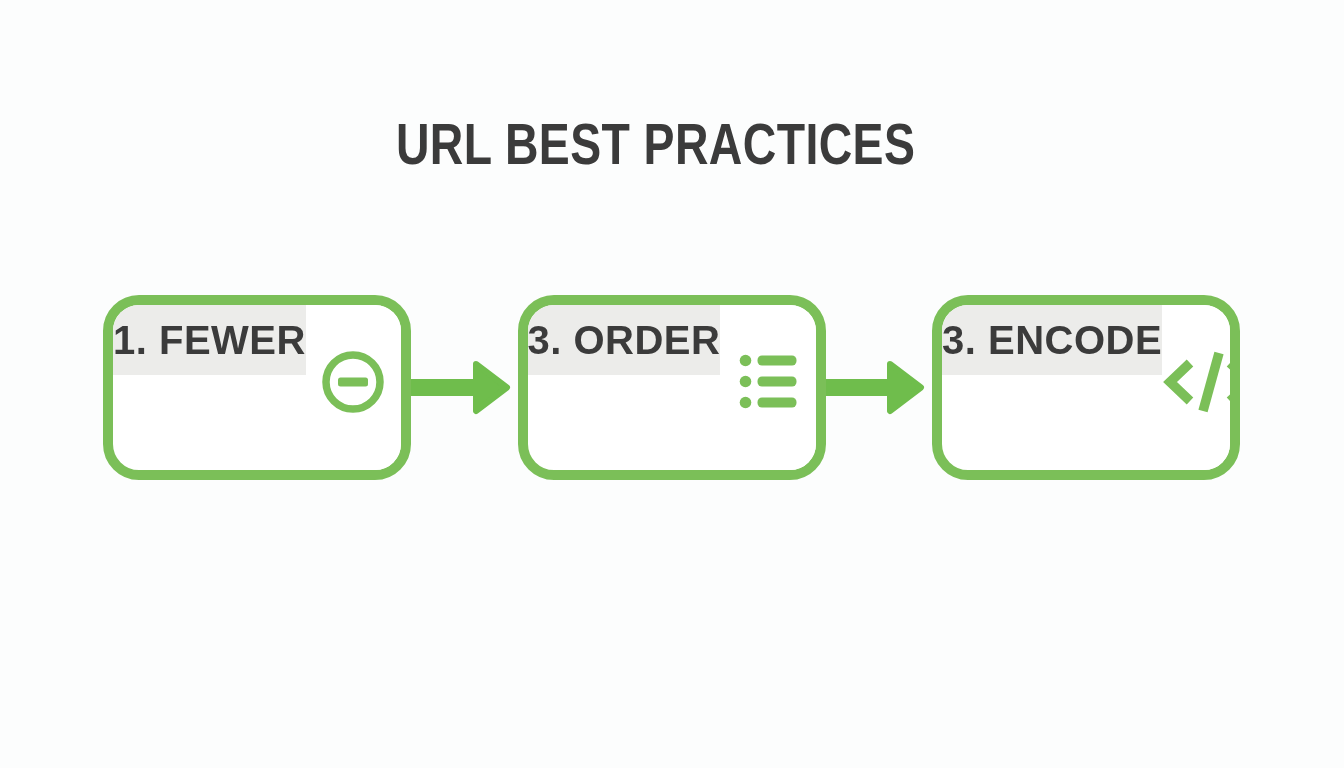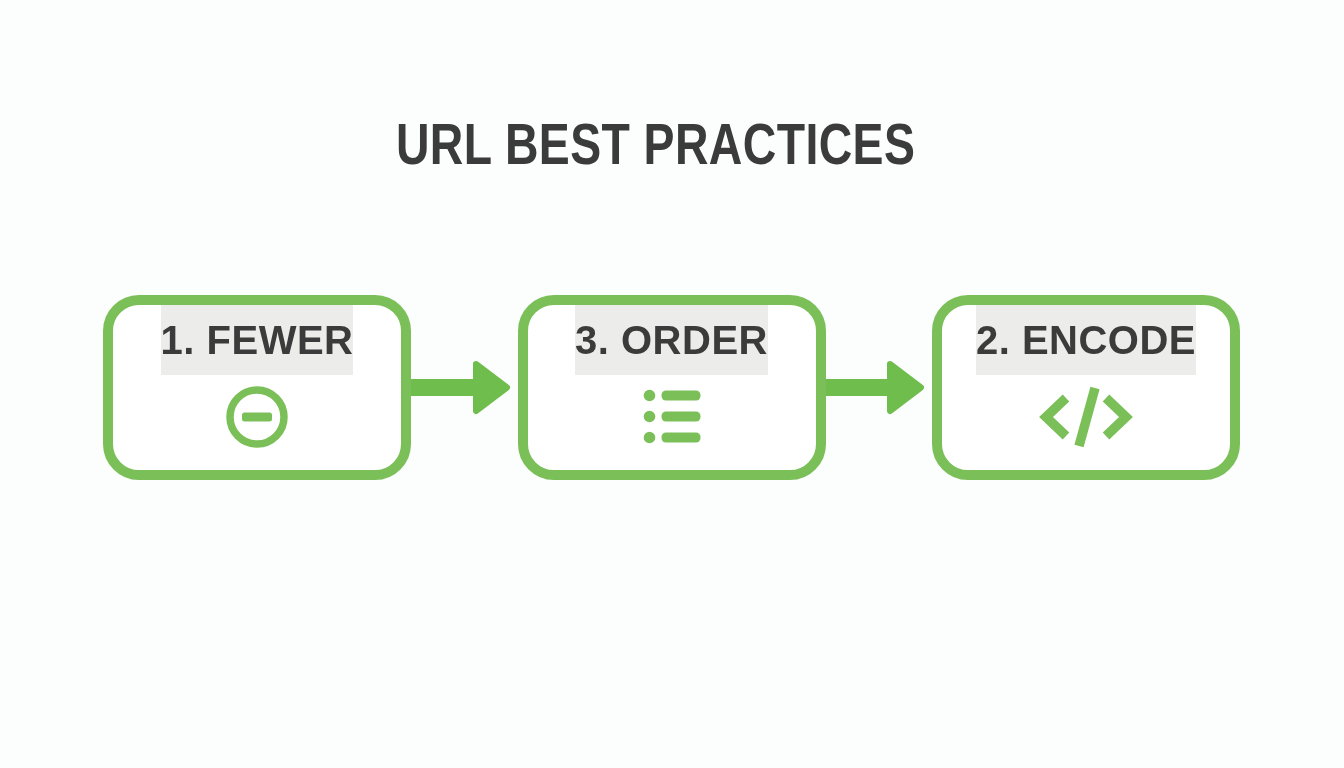--- a/index.html
+++ b/index.html
@@ -46,22 +46,21 @@
     align-items: stretch;
   }
   .card {
     flex: 0 0 308px;
     width: 308px; height: 185px;
     border: 10px solid var(--green);
     border-radius: 36px;
     background: #ffffff;
     overflow: hidden;
     display: flex;
-    flex-direction: column;
-    align-items: center;
+    flex-direction: row;
   }
   .card-header {
     height: 70px;
     background: var(--header-gray);
     display: flex;
     align-items: center;
     justify-content: center;
   }
   .card-label {
     font-size: 40px;
@@ -147,21 +146,21 @@
 
     <div class="arrow">
       <div class="arrow-line"></div>
       <svg class="arrow-head" width="40" height="57" viewBox="0 0 40 57">
         <path d="M4 5 L35 28.5 L4 52 Z" fill="var(--arrow-green)" stroke="var(--arrow-green)" stroke-width="6" stroke-linejoin="round"></path>
       </svg>
     </div>
 
     <div class="card">
       <div class="card-header">
-        <span class="card-label">2. ENCODE</span>
+        <span class="card-label">3. ENCODE</span>
       </div>
       <div class="card-body">
         <span class="step-icon">
           <svg width="96" height="64" viewBox="0 0 96 64">
             <polyline points="28,13 8,32 28,51" fill="none" stroke="var(--green)" stroke-width="9.5" stroke-linejoin="miter"></polyline>
             <line x1="41" y1="61" x2="57" y2="3" stroke="var(--green)" stroke-width="9.5"></line>
             <polyline points="68,13 88,32 68,51" fill="none" stroke="var(--green)" stroke-width="9.5" stroke-linejoin="miter"></polyline>
           </svg>
         </span>
       </div>

